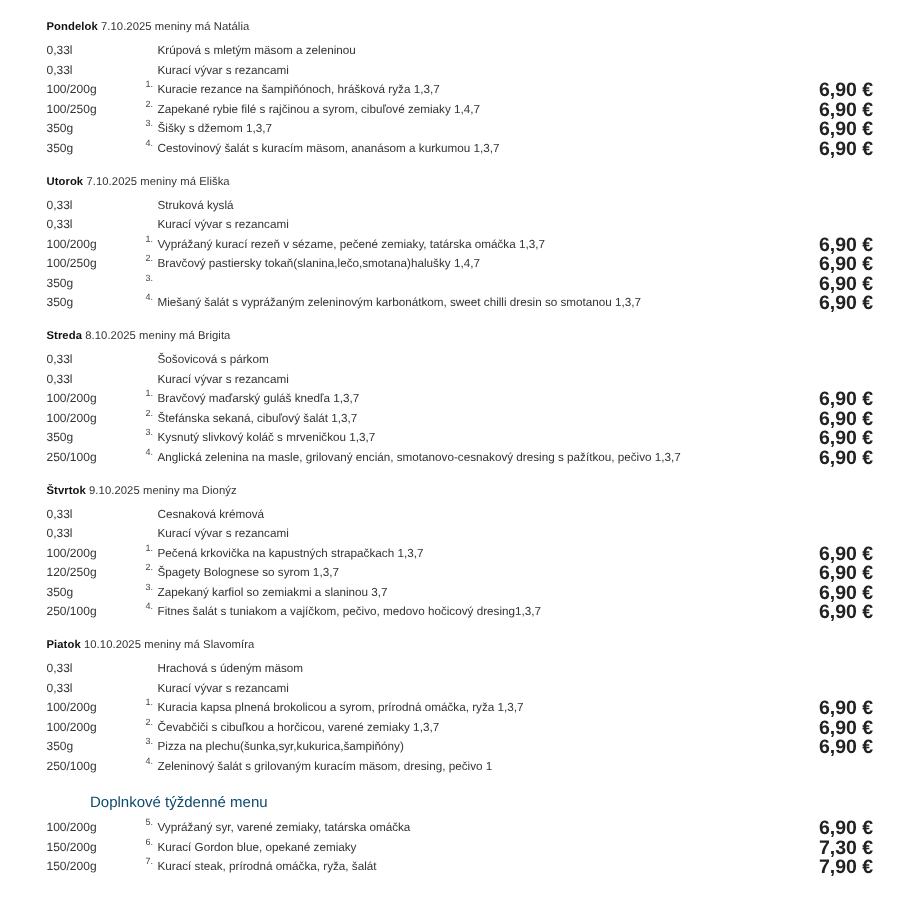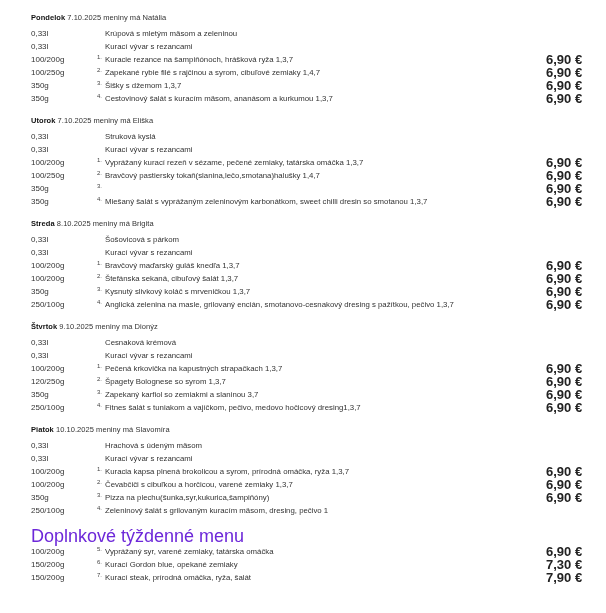--- a/index.html
+++ b/index.html
@@ -21,21 +21,21 @@
   }
   .row .qty { position: absolute; left: 0; top: 0; width: 70px; font-size: 8px; }
   .row .num { position: absolute; left: 66px; top: -2px; font-size: 6px; color: #444; }
   .row .desc { position: absolute; left: 74px; top: 0; white-space: nowrap; }
   .row.soup .desc { left: 74px; }
   .row .price {
     position: absolute; left: 515px; top: 0; font-weight: bold; font-size: 13px; color: #222;
     white-space: nowrap;
   }
   .weekly-title {
-    font-size: 18px; color: #6d28d9; height: 18px; line-height: 18px; margin-top: 2px; margin-bottom: 0px;
+    font-size: 10px; color: #0c4a6e; height: 18px; line-height: 18px; margin-top: 2px; margin-bottom: 0px; margin-left: 29px;
   }
   .weekly .row .price { font-weight: bold; }
 </style>
 </head>
 <body>
 
 <div class="wrap">
   <div id="days">
       <div class="day">
         <div class="day-header"><span class="day-name">Pondelok</span> <span class="day-info">7.10.2025 meniny má Natália</span></div>

